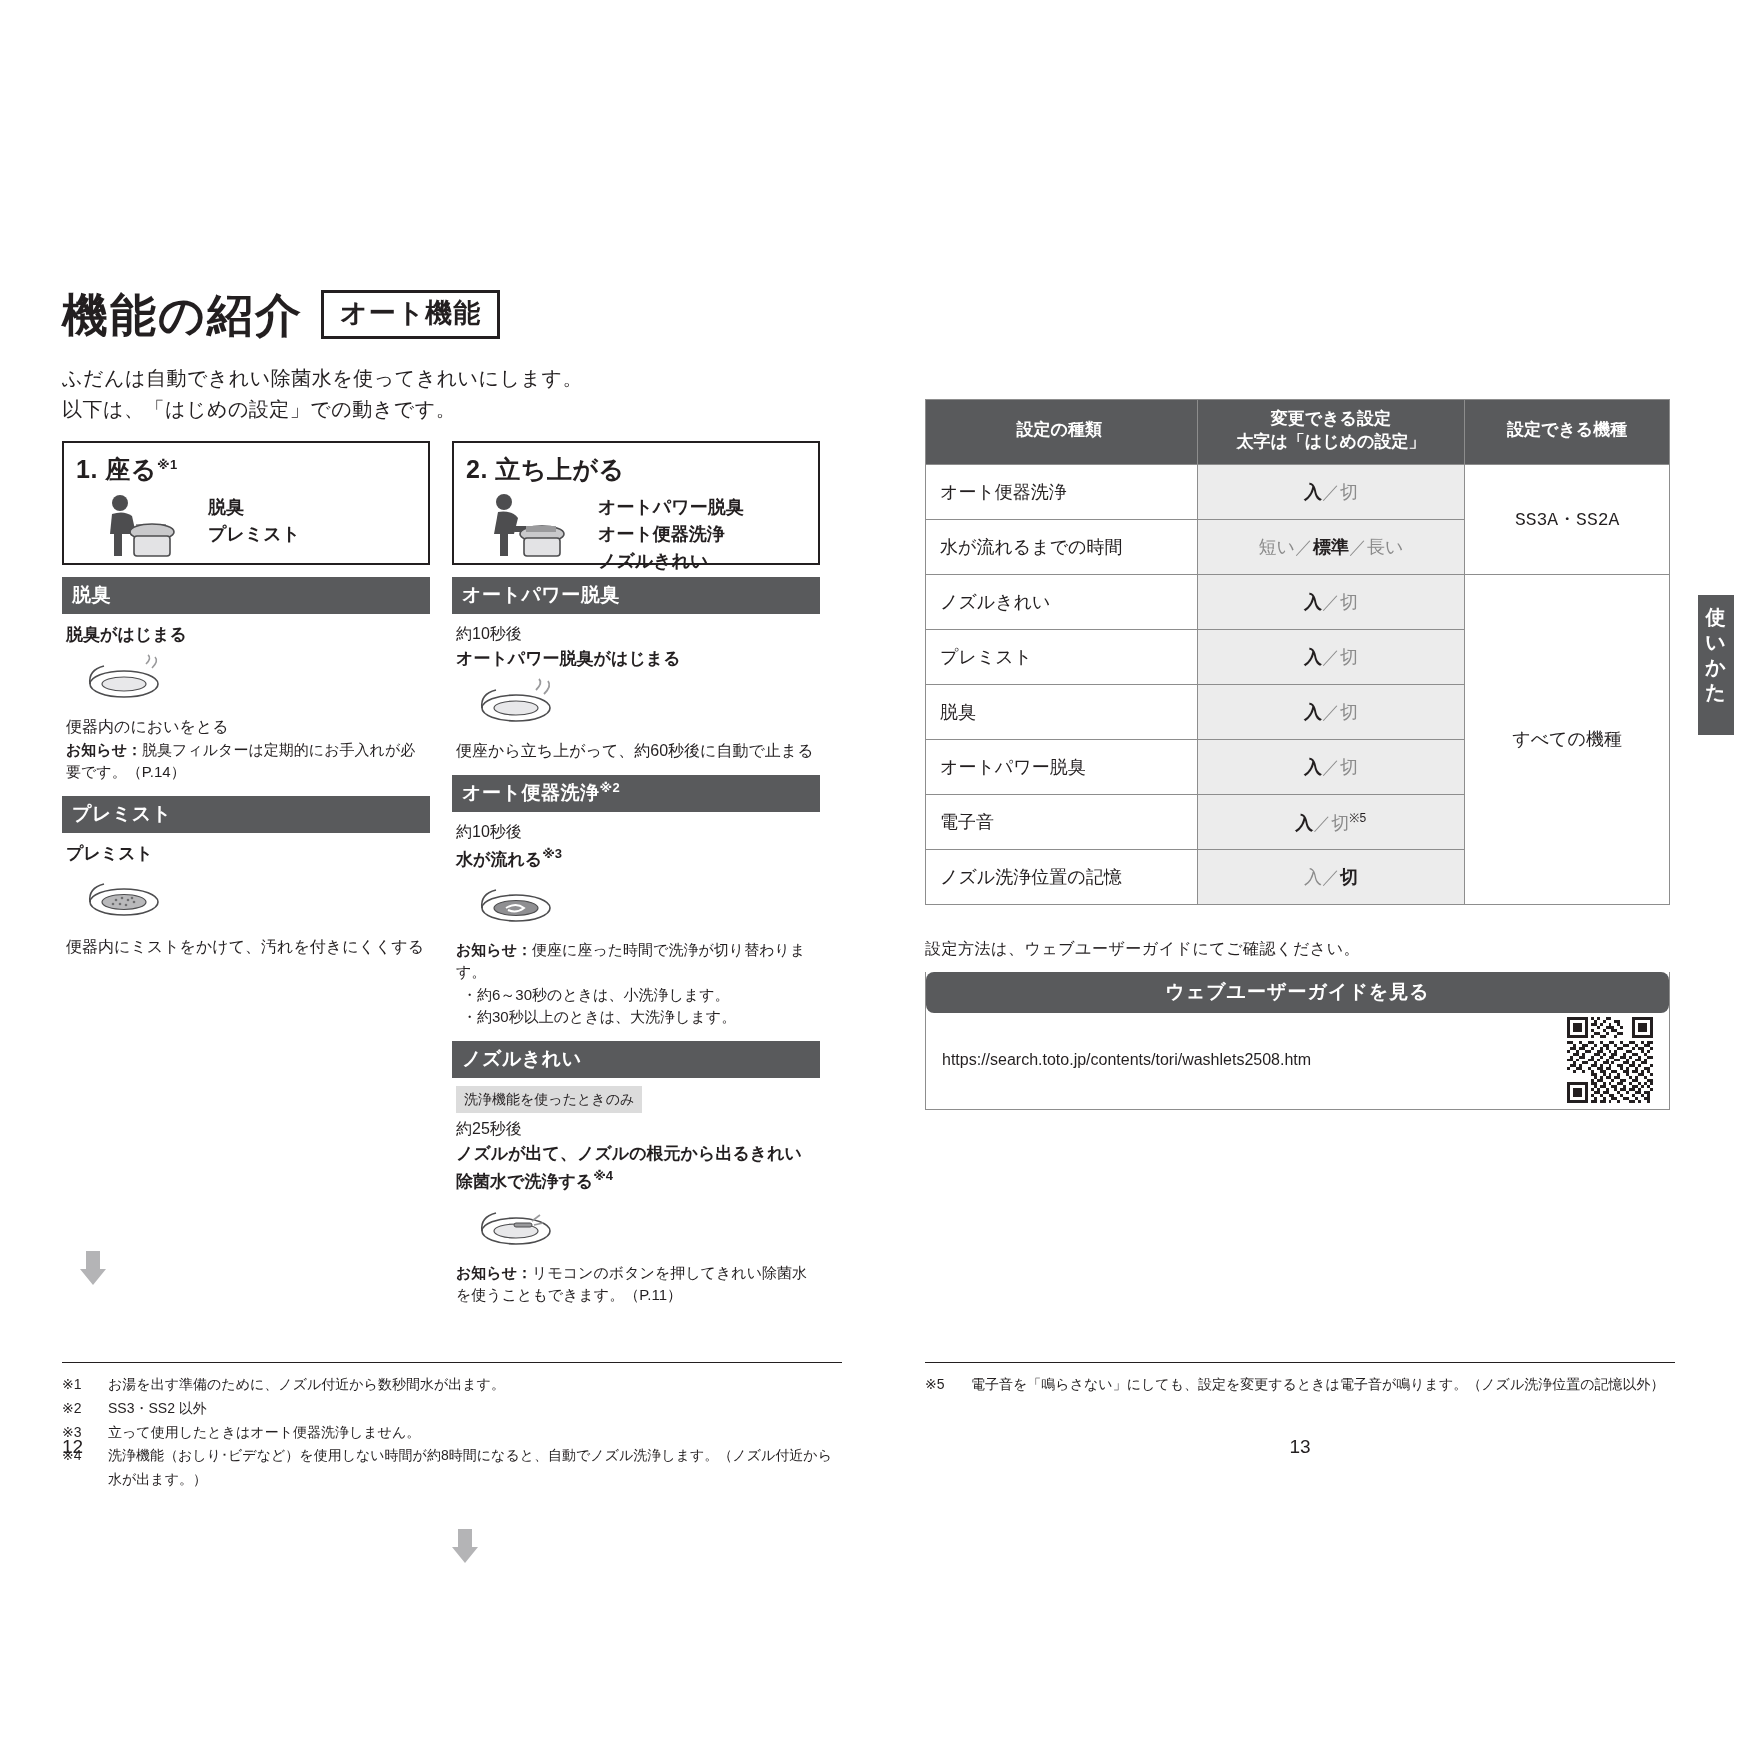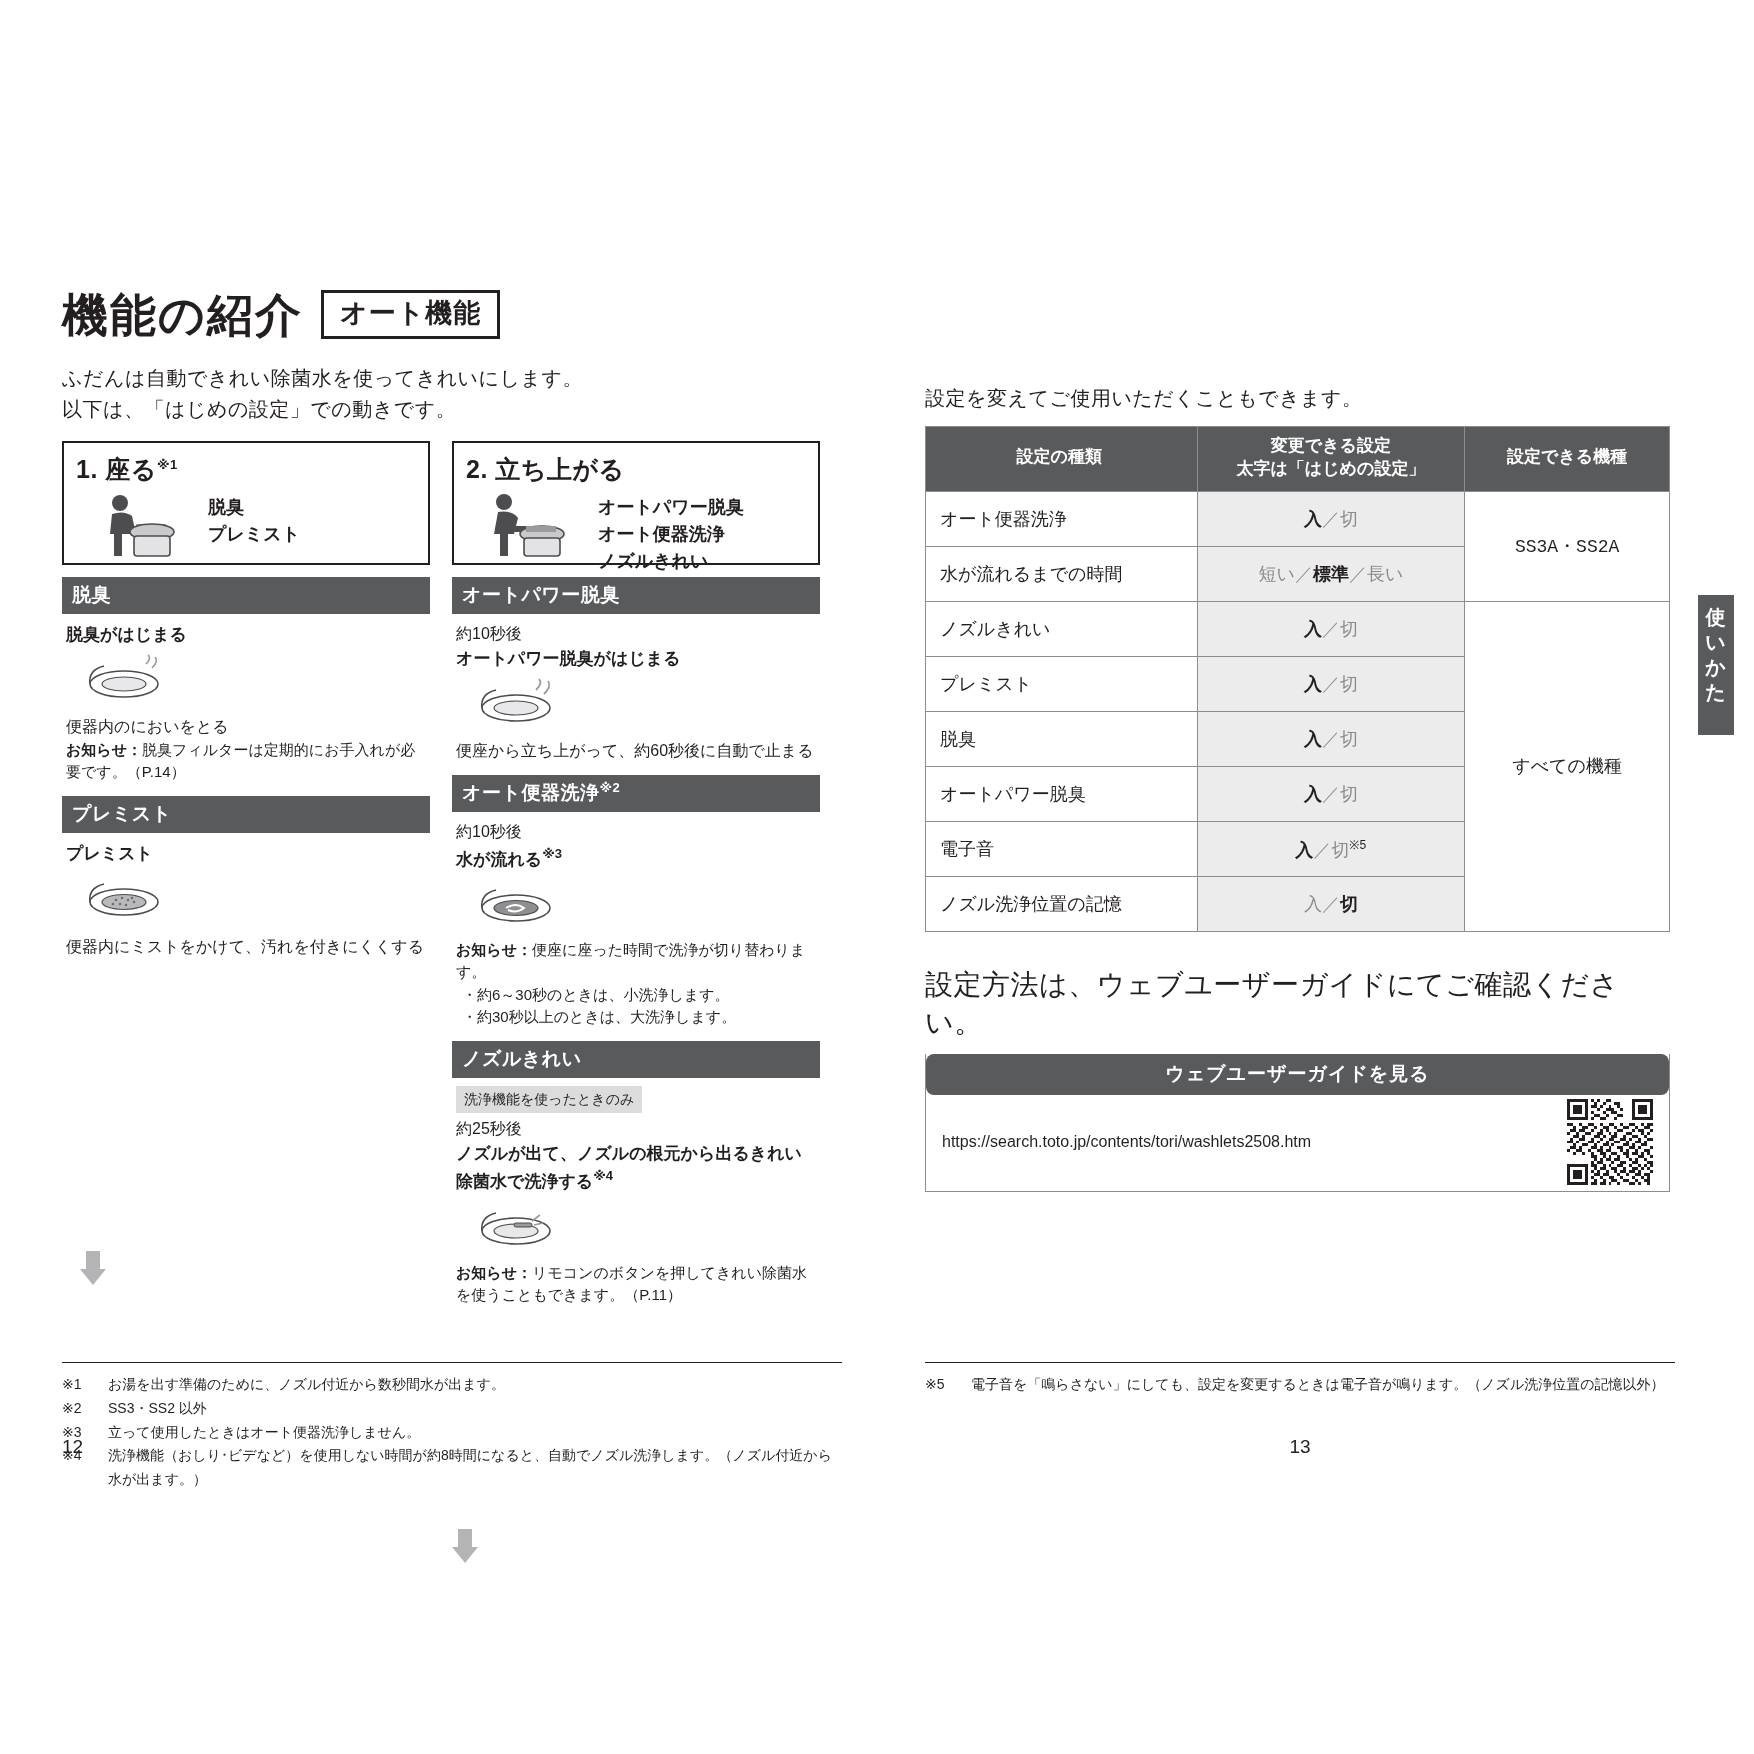--- a/index.html
+++ b/index.html
@@ -141,21 +141,21 @@
     line-height: 1.35;
     text-align: center;
   }
   .c1 { width: 272px; padding-left: 14px !important; height: 55px; text-align: left; }
   .c2 { width: 268px; text-align: center; background: #ececec; }
   .c3 { width: 205px; text-align: center; }
   .faint { color: #8b8b8b; }
   .strongtxt { font-weight: bold; color: #231f20; }
   .sup-s { font-size: 12px; vertical-align: super; }
 
-  .guide-lead { margin-top: 34px; font-size: 28px; letter-spacing: .5px; }
+  .guide-lead { margin-top: 34px; font-size: 16px; letter-spacing: .5px; }
   .guide-box { margin-top: 12px; width: 745px; border: 1px solid #8d8d8d; border-top: none; }
   .guide-bar {
     background: #595a5c; color: #fff; text-align: center;
     font-size: 19px; font-weight: bold; padding: 7px 0 8px 0;
     letter-spacing: 1px;
     border-radius: 8px;
   }
   .guide-inner { display: flex; align-items: center; padding: 12px 16px 14px 16px; height: 96px; }
   .guide-url { font-size: 16px; flex: 1; }
   .qr { width: 86px; height: 86px; }
@@ -365,21 +365,20 @@
 
         <svg class="arrow-down" style="left:0px; top:1088px;" viewBox="0 0 26 34">
           <polygon points="6,0 20,0 20,18 26,18 13,34 0,18 6,18" fill="#b4b4b6"></polygon>
         </svg>
       </div>
 
     </div>
   </div>
 
   <div class="right-col">
-    <div class="r-lead">設定を変えてご使用いただくこともできます。</div>
 
     <table class="settings">
       <thead>
         <tr>
           <th class="c1" style="text-align:center; padding-left:0 !important;">設定の種類</th>
           <th class="c2" style="background:#595a5c;">
             <div>変更できる設定</div>
             <div>太字は「はじめの設定」</div>
           </th>
           <th class="c3">設定できる機種</th>

